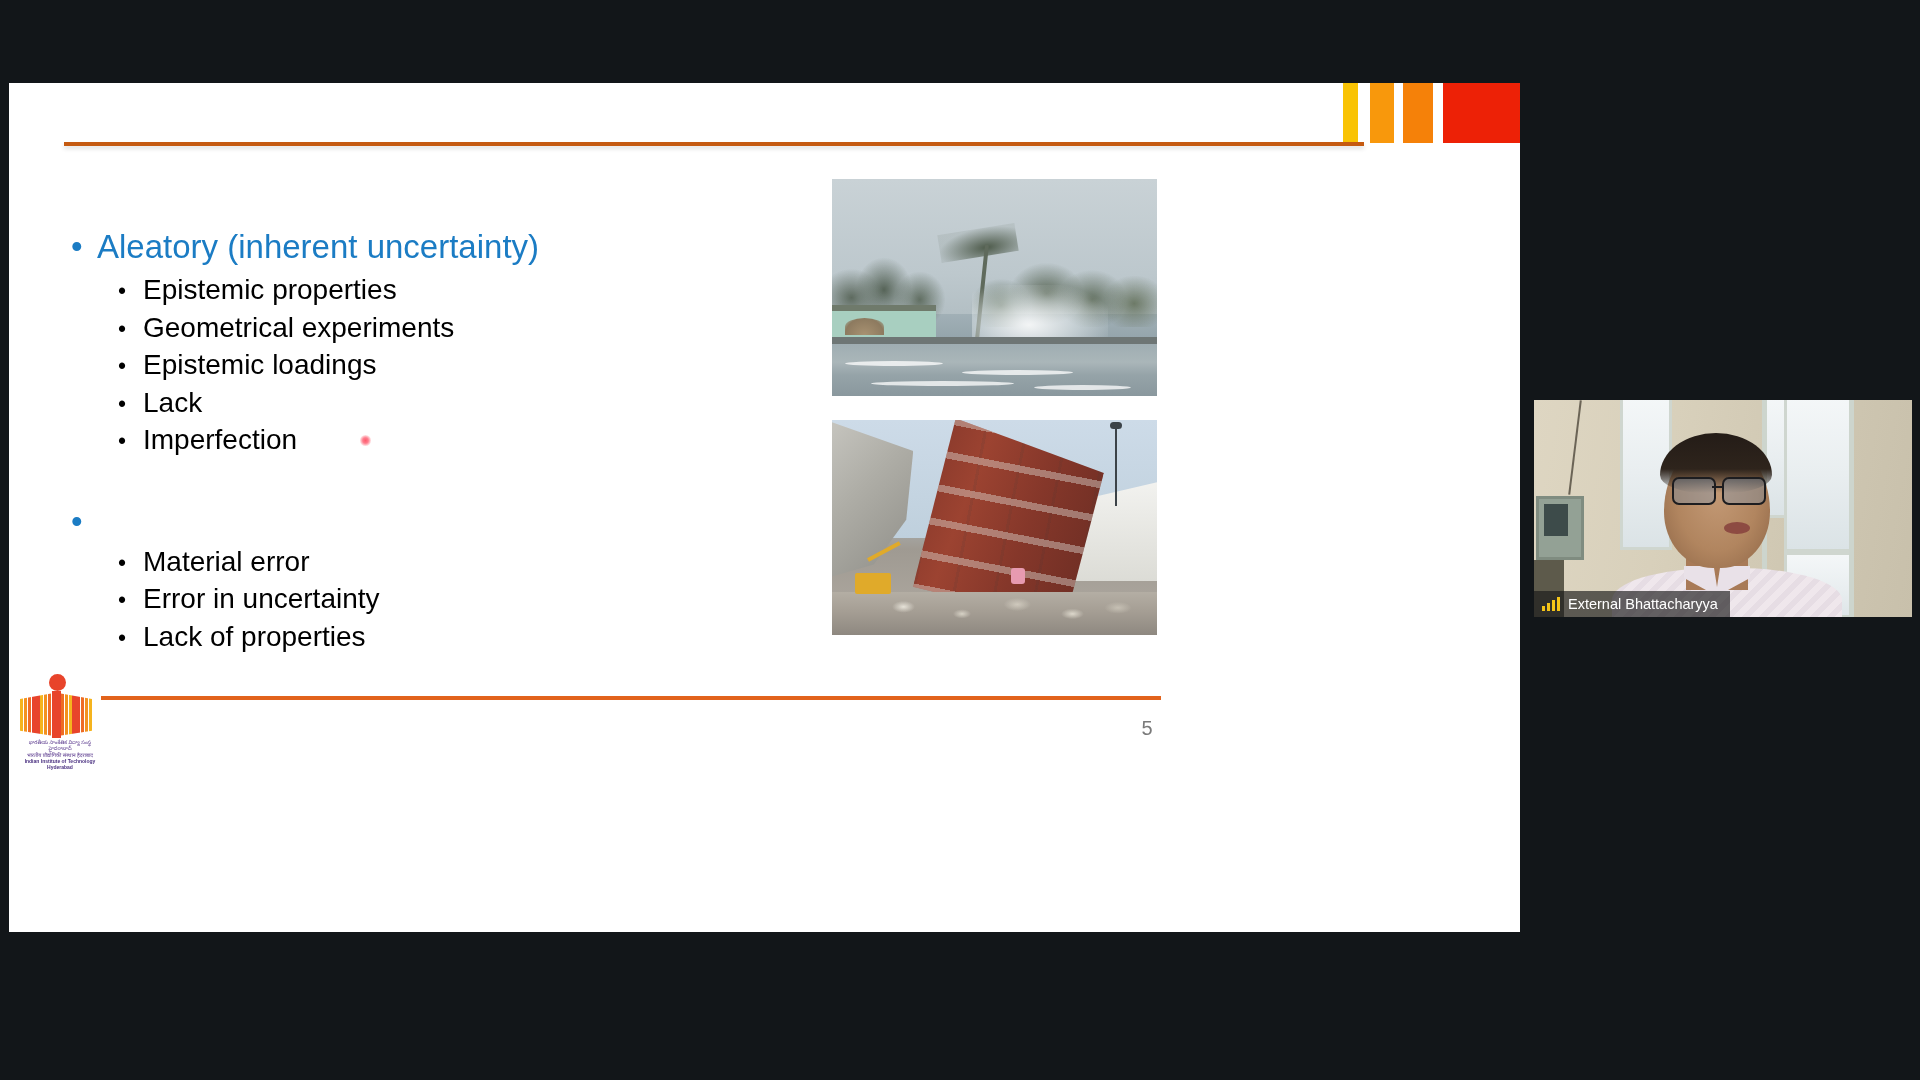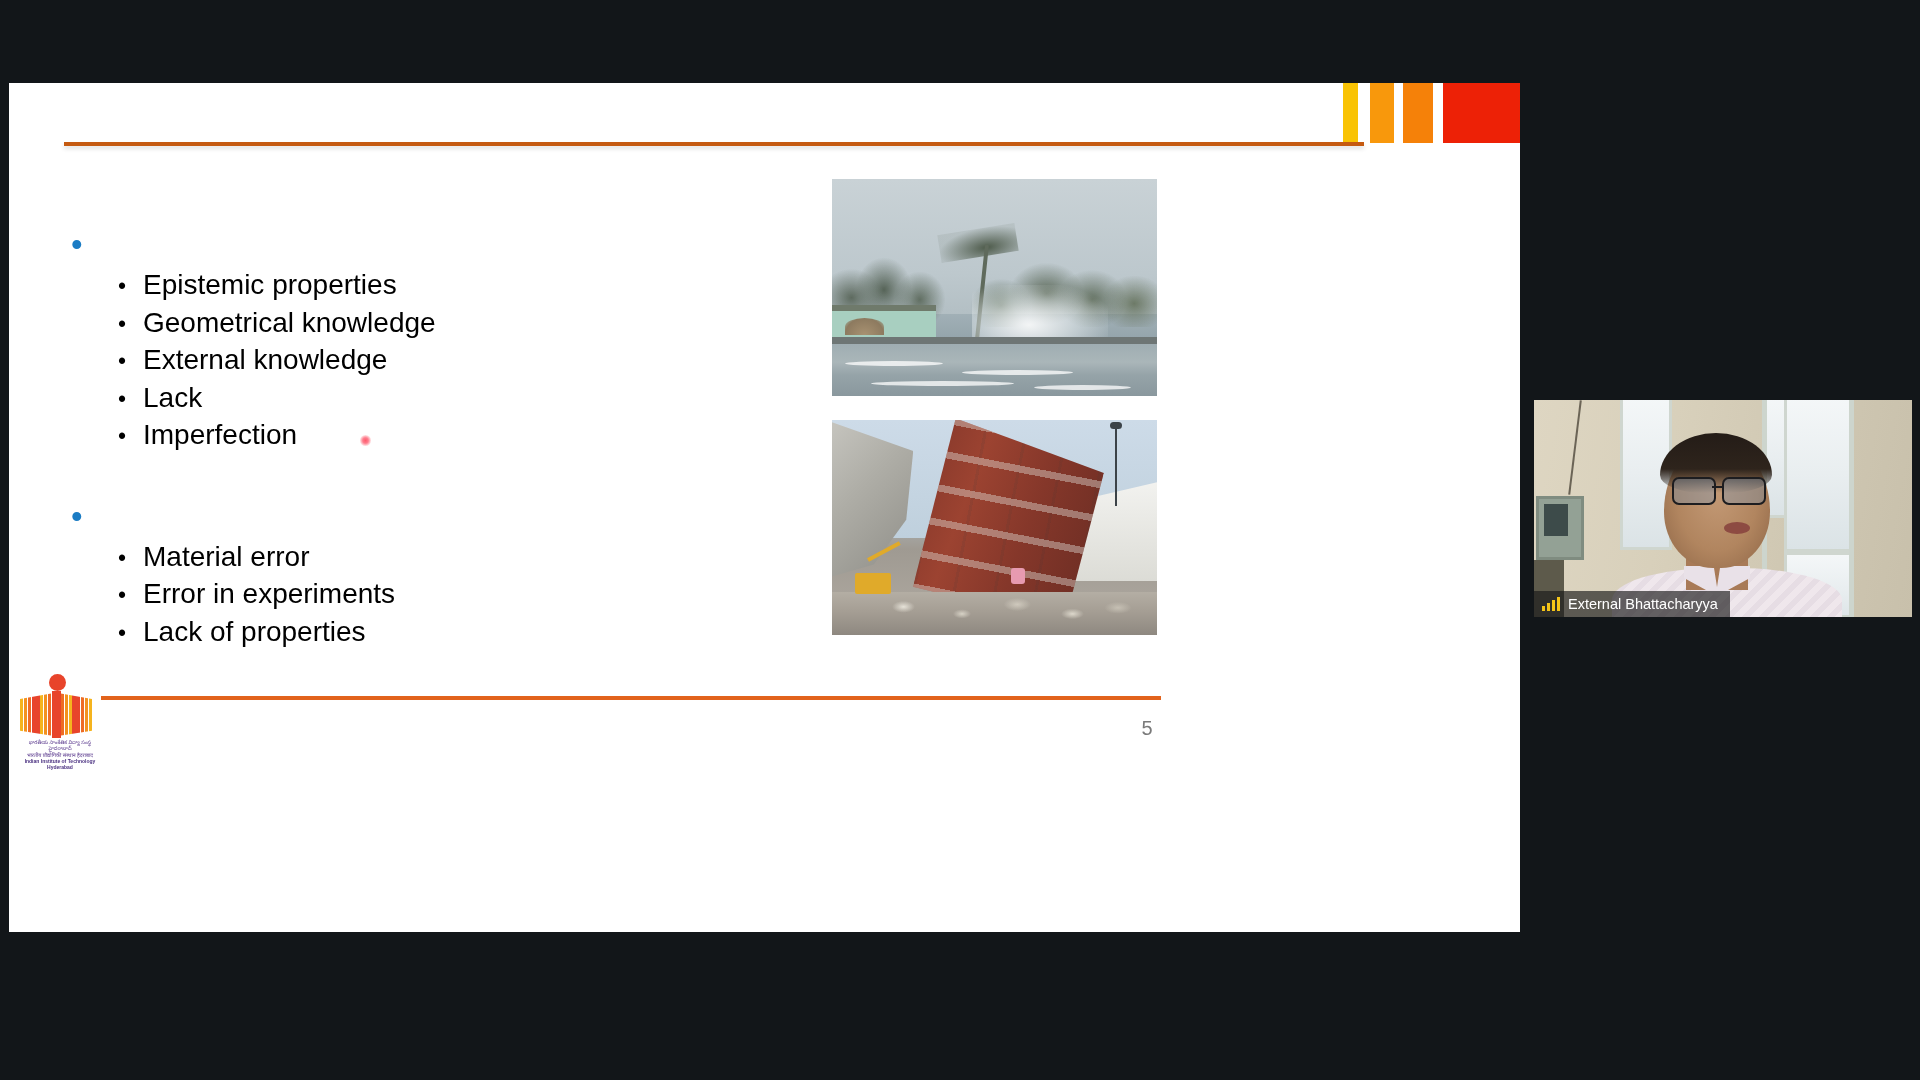--- a/index.html
+++ b/index.html
@@ -454,32 +454,33 @@
     <div class="deco-bar deco-2"></div>
     <div class="deco-bar deco-3"></div>
     <div class="deco-bar deco-4"></div>
 
     <div class="title-rule"></div>
 
     <div class="content">
 
       <div class="lvl1">
         <span class="bul">•</span>
+        <span>Aleatory (inherent uncertainty)</span>
       </div>
       <div class="lvl2">
         <span class="bul">•</span>
         <span>Epistemic properties</span>
       </div>
       <div class="lvl2">
         <span class="bul">•</span>
-        <span>Geometrical knowledge</span>
-      </div>
-      <div class="lvl2">
-        <span class="bul">•</span>
-        <span>External knowledge</span>
+        <span>Geometrical experiments</span>
+      </div>
+      <div class="lvl2">
+        <span class="bul">•</span>
+        <span>Epistemic loadings</span>
       </div>
       <div class="lvl2">
         <span class="bul">•</span>
         <span>Lack</span>
       </div>
       <div class="lvl2">
         <span class="bul">•</span>
         <span>Imperfection</span>
       </div>
 
@@ -487,21 +488,21 @@
 
       <div class="lvl1">
         <span class="bul">•</span>
       </div>
       <div class="lvl2">
         <span class="bul">•</span>
         <span>Material error</span>
       </div>
       <div class="lvl2">
         <span class="bul">•</span>
-        <span>Error in experiments</span>
+        <span>Error in uncertainty</span>
       </div>
       <div class="lvl2">
         <span class="bul">•</span>
         <span>Lack of properties</span>
       </div>
     </div>
 
     <div class="laser-dot"></div>
 
     <div class="photo" id="photo-storm">

